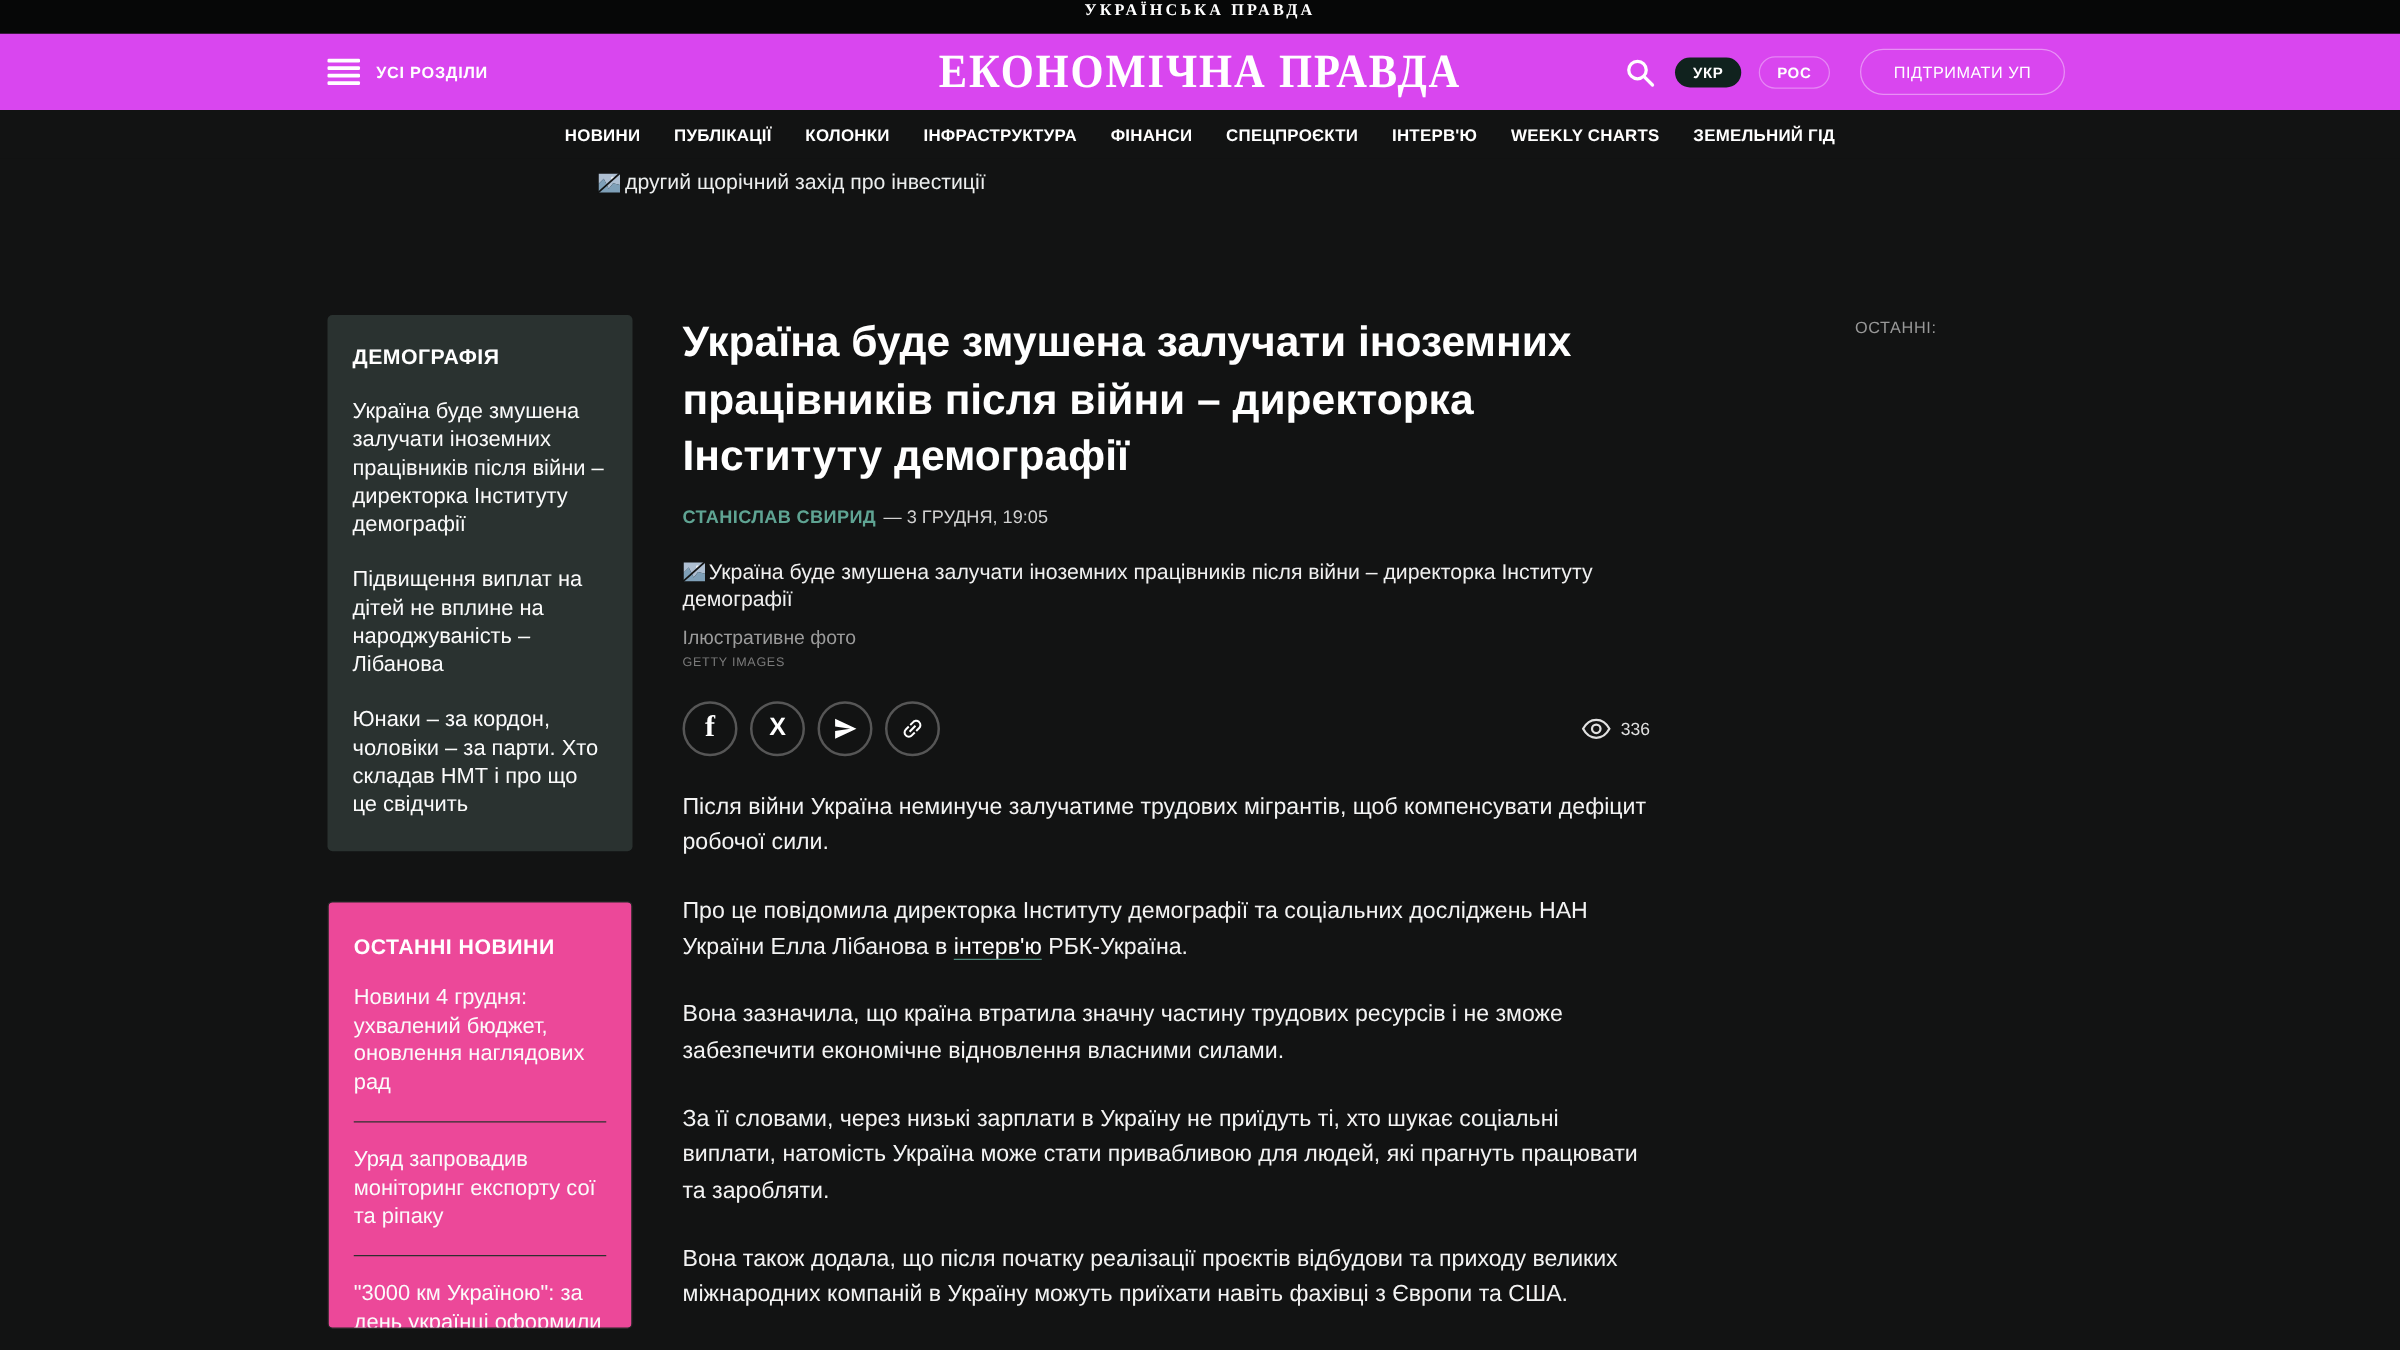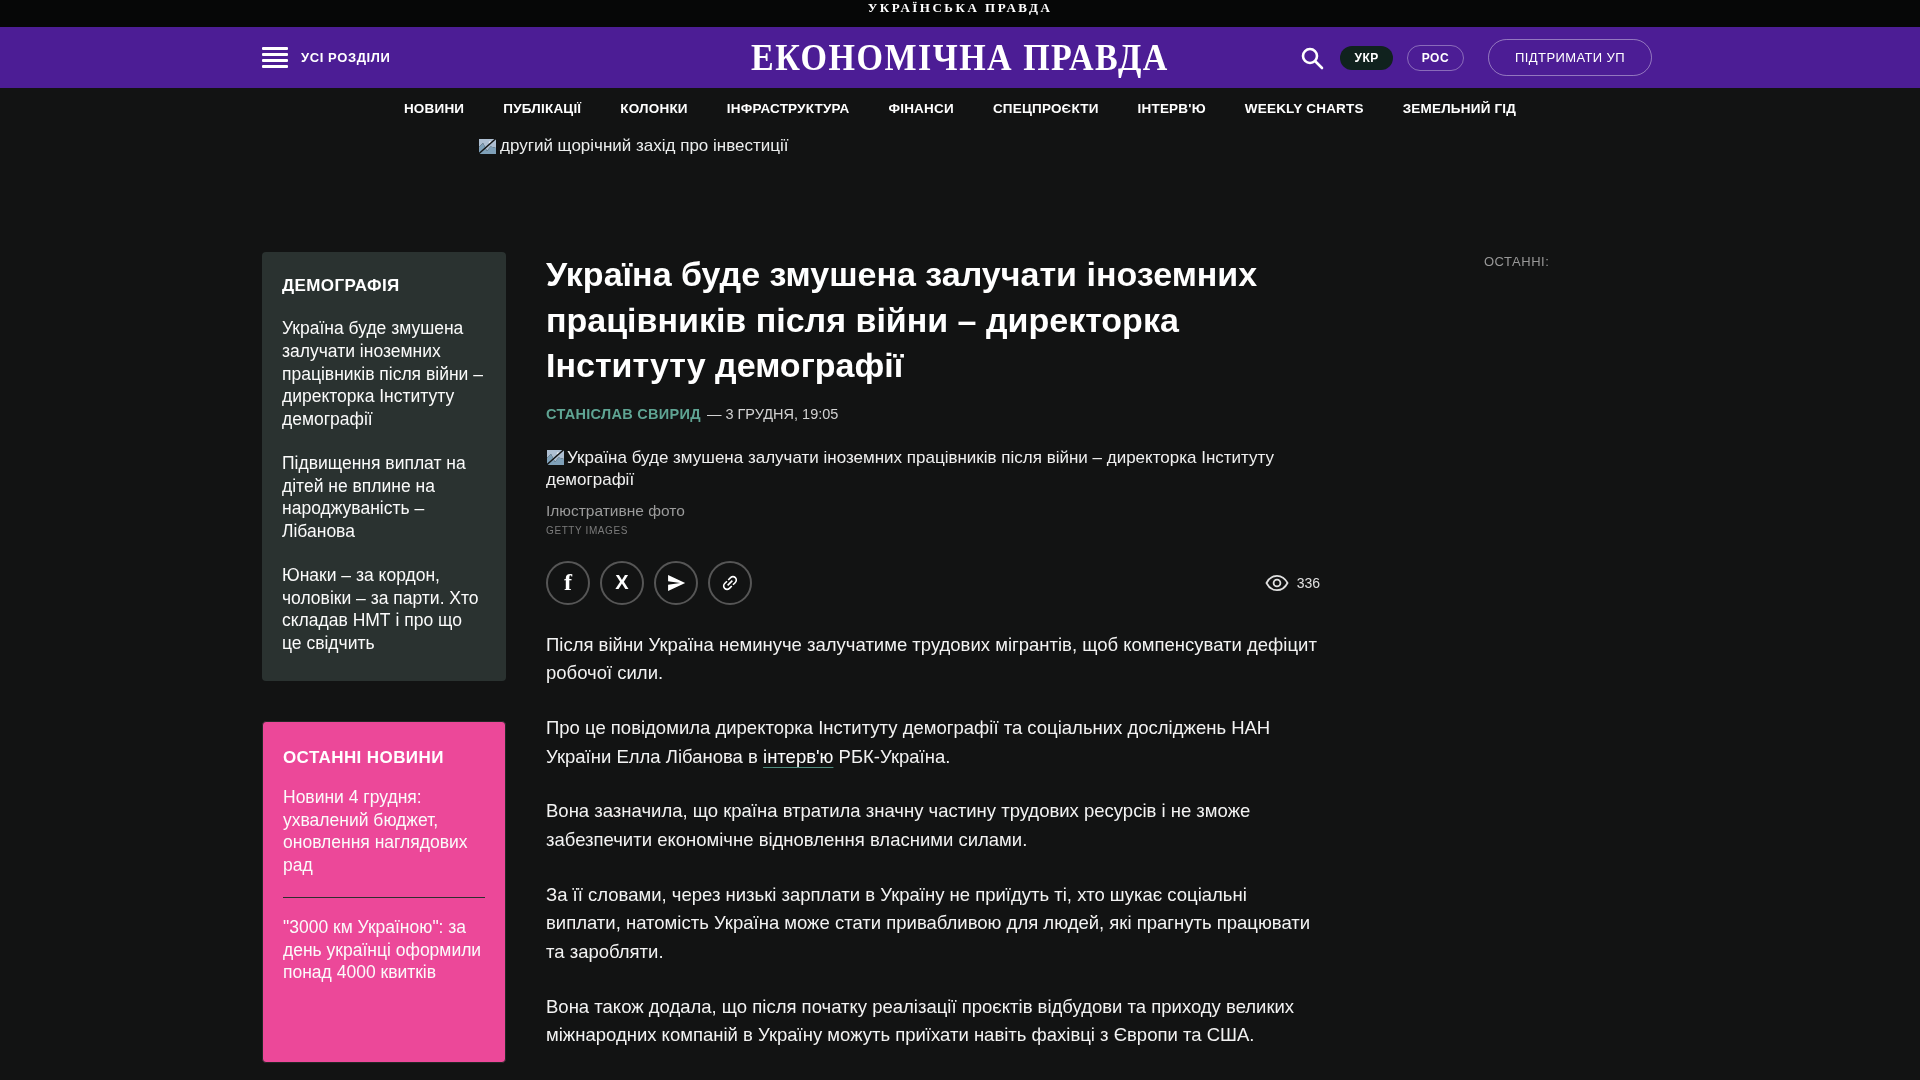--- a/index.html
+++ b/index.html
@@ -15,21 +15,21 @@
     height:27px; background:#060707;
     display:flex; align-items:flex-start; justify-content:center;
   }
   .topbar-brand {
     font-family:"Liberation Serif", serif;
     font-weight:700; font-size:13px; letter-spacing:2.5px; color:#ffffff;
     cursor:pointer;
   }
   
   .header {
-    height:61px; background:#4c1d95; position:relative;
+    height:61px; background:#d946ef; position:relative;
     display:flex; align-items:center; justify-content:center;
   }
   .menu-group {
     position:absolute; left:262px; top:0; height:100%;
     display:flex; align-items:center; gap:13px; cursor:pointer;
   }
   .hamburger { display:flex; flex-direction:column; gap:3px; }
   .hamburger span { display:block; width:26px; height:3px; background:#fff; border-radius:1px; }
   .menu-label { font-size:13px; font-weight:700; letter-spacing:.6px; color:#fff; }
   .logo {
@@ -50,21 +50,21 @@
   .lang-idle { border:1px solid rgba(255,255,255,.35); }
   .support-btn {
     margin-left:10px;
     font-size:13px; font-weight:400; letter-spacing:.4px; color:#fff;
     padding:10px 26px; border:1px solid rgba(255,255,255,.4); border-radius:20px;
     background:transparent; cursor:pointer; white-space:nowrap;
     font-family:"Liberation Sans", sans-serif;
   }
   
   .nav {
-    display:flex; justify-content:center; align-items:center; gap:39px;
+    display:flex; justify-content:center; align-items:center; gap:27px;
     padding:13px 0 11px; background:#121313;text-align:right;
   }
   .nav-item {
     font-size:13.5px; font-weight:700; letter-spacing:.2px; color:#fff;
     cursor:pointer; white-space:nowrap;
   }
   
   .banner {
     margin:9px 0 0 478px;
     display:flex; align-items:center; gap:3px; cursor:pointer; width:max-content;
@@ -172,20 +172,21 @@
   <div class="sidebar">
     <div class="box-topic">
       <div class="box-title">ДЕМОГРАФІЯ</div>
       <div class="topic-item">Україна буде змушена залучати іноземних працівників після війни – директорка Інституту демографії</div>
       <div class="topic-item">Підвищення виплат на дітей не вплине на народжуваність – Лібанова</div>
       <div class="topic-item">Юнаки – за кордон, чоловіки – за парти. Хто складав НМТ і про що це свідчить</div>
     </div>
     <div class="box-latest">
       <div class="box-title">ОСТАННІ НОВИНИ</div>
       <div class="latest-item">Новини 4 грудня: ухвалений бюджет, оновлення наглядових рад</div>
+      <div class="latest-item">Уряд запровадив моніторинг експорту сої та ріпаку</div>
       <div class="latest-item">"3000 км Україною": за день українці оформили понад 4000 квитків</div>
 
     </div>
   </div>
 
   <div class="article">
     <h1 class="article-title">Україна буде змушена залучати іноземних працівників після війни – директорка Інституту демографії</h1>
 
     <div class="byline">
       <span class="author">СТАНІСЛАВ СВИРИД</span>

